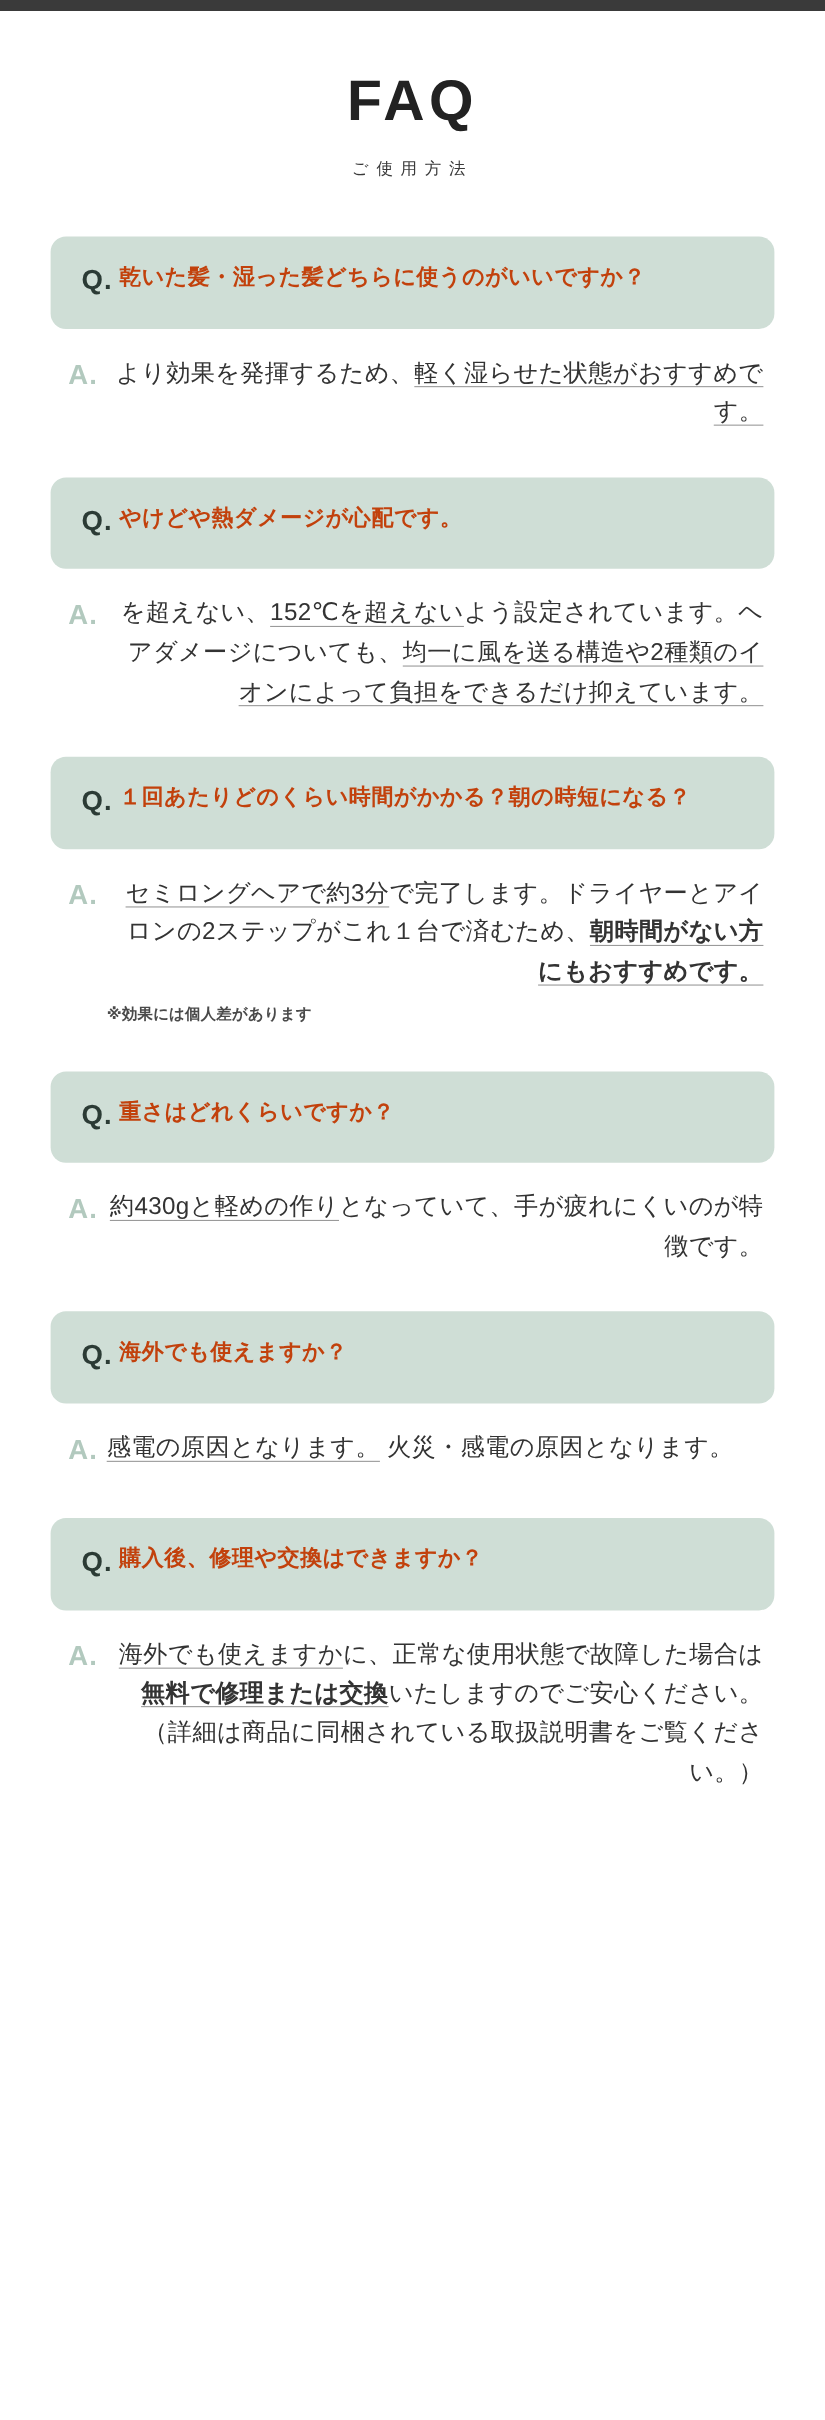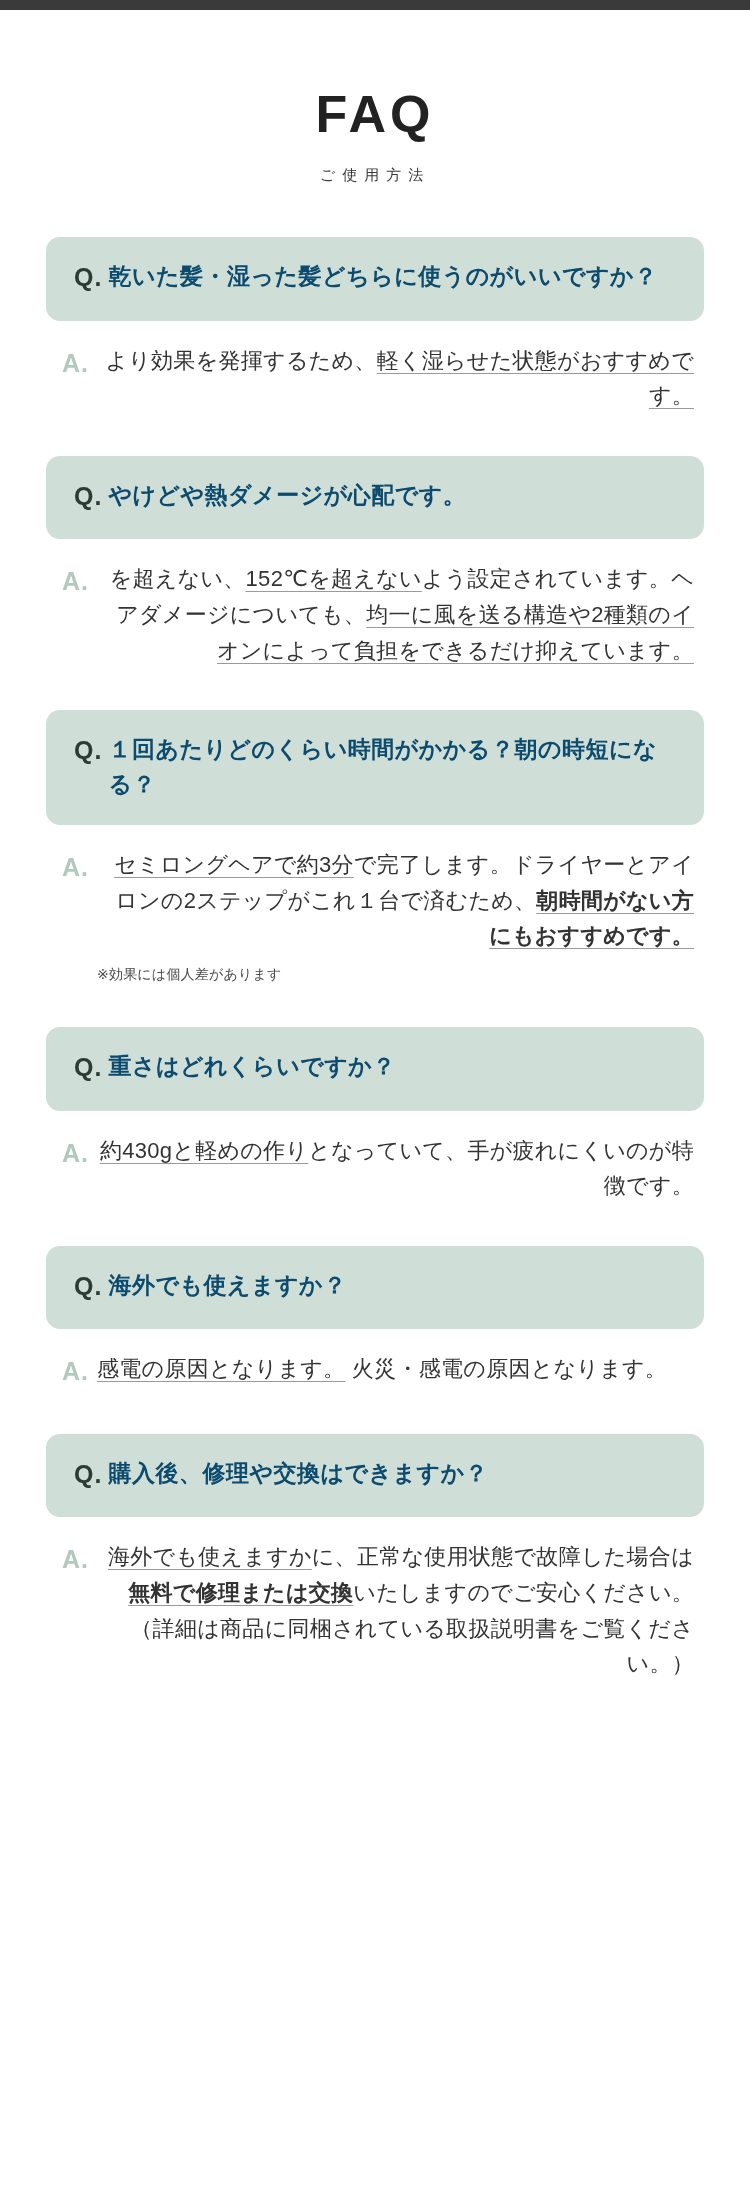--- a/index.html
+++ b/index.html
@@ -23,21 +23,21 @@
     padding: 0 0 40px 0;
     overflow: hidden;
   }
   .topbar {
     width: 100%;
     height: 10px;
     background: #3a3a3a;
   }
   .header {
     text-align: center;
-    padding-top: 78px;
+    padding-top: 56px;
   }
   .faq-title {
     font-size: 52px;
     font-weight: bold;
     letter-spacing: 4px;
     color: #222222;
     margin: 0;
     line-height: 1;
   }
   .faq-sub {
@@ -64,23 +64,23 @@
   .q-mark {
     font-size: 25px;
     font-weight: bold;
     color: #2b3b35;
     letter-spacing: 1px;
     flex: 0 0 auto;
     margin-right: 6px;
     line-height: 1.5;
   }
   .q-text {
-    font-size: 23px;
-    font-weight: bold;
-    color: #0c4a6e;
+    font-size: 20px;
+    font-weight: bold;
+    color: #c2410c;
     line-height: 1.5;
     letter-spacing: 0.5px;
   }
   .a-block {
     display: flex;
     align-items: flex-start;
     padding: 22px 10px 0 16px;
   }
   .a-mark {
     font-size: 25px;
@@ -106,20 +106,21 @@
   }
   .a-text .b {
     font-weight: bold;
   }
   .note {
     font-size: 14px;
     color: #4a4a4a;
     margin-top: 10px;
     letter-spacing: 0.2px;
     line-height: 1.5;
+    font-weight: bold;
   }
 </style>
 </head>
 <body>
 
 <div class="page">
 
   <div class="topbar"></div>
 
   <div class="header">

